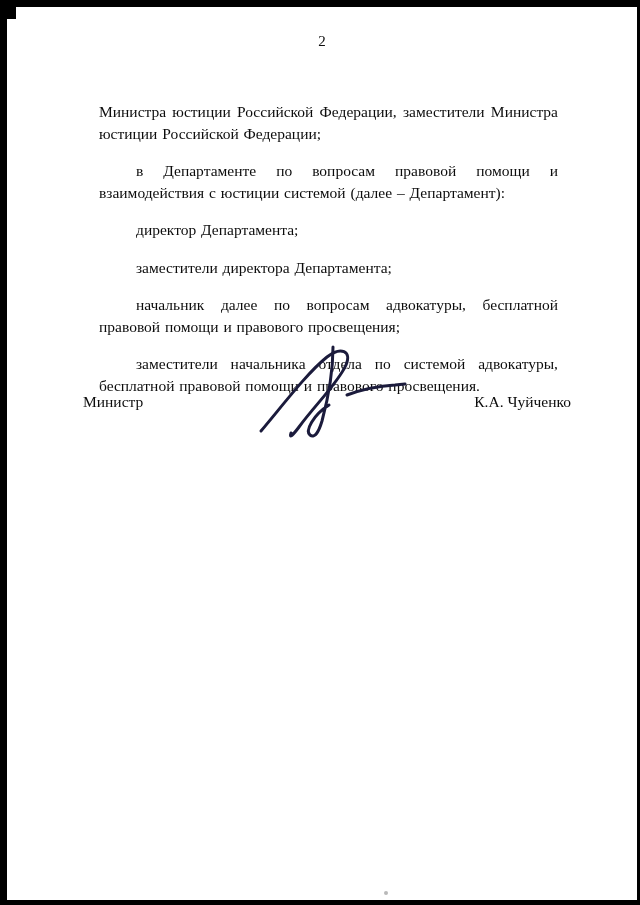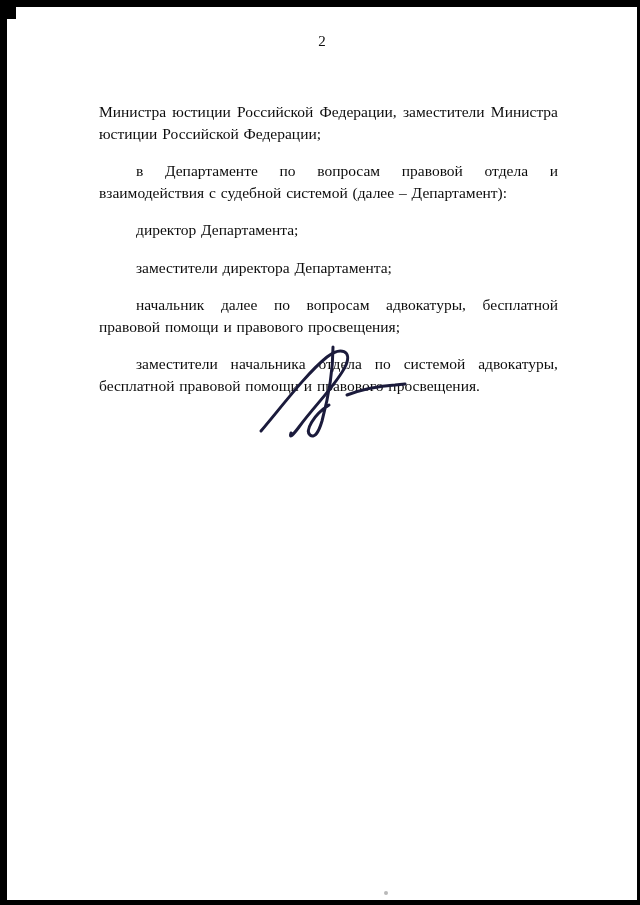--- a/index.html
+++ b/index.html
@@ -81,27 +81,31 @@
 </head>
 <body>
 
 <div class="page">
   <div class="corner-block"></div>
 
   <div class="page-number">2</div>
 
   <div class="content">
     <p class="para">Министра юстиции Российской Федерации, заместители Министра юстиции Российской Федерации;</p>
-    <p class="para indent">в Департаменте по вопросам правовой отдела и взаимодействия с судебной системой (далее – Департамент):</p>
+    <p class="para indent">в Департаменте по вопросам правовой помощи и взаимодействия с юстиции системой (далее – Департамент):</p>
     <p class="para indent">директор Департамента;</p>
     <p class="para indent">заместители директора Департамента;</p>
     <p class="para indent">начальник далее по вопросам адвокатуры, бесплатной правовой помощи и правового просвещения;</p>
     <p class="para indent">заместители начальника отдела по системой адвокатуры, бесплатной правовой помощи и правового просвещения.</p>
   </div>
 
+  <div class="signature-block">
+    <span>Министр</span>
+    <span>К.А. Чуйченко</span>
+  </div>
 
   <svg class="signature-svg" viewBox="0 0 160 100" fill="none" xmlns="http://www.w3.org/2000/svg">
     <path d="M 6 88 C 28 62, 52 30, 72 14 C 86 3, 97 8, 91 22 C 83 40, 60 62, 44 84 C 38 92, 34 96, 36 90" stroke="#1b1b3c" stroke-width="3" stroke-linecap="round" fill="none"></path>
     <path d="M 78 4 C 78 26, 74 52, 67 78 C 64 88, 60 96, 55 92 C 50 88, 58 72, 74 62" stroke="#1b1b3c" stroke-width="3" stroke-linecap="round" fill="none"></path>
     <path d="M 92 52 C 108 46, 124 43, 140 42 L 150 41" stroke="#1b1b3c" stroke-width="3" stroke-linecap="round" fill="none"></path>
   </svg>
 
   <div class="scan-artifact"></div>
 </div>
 

